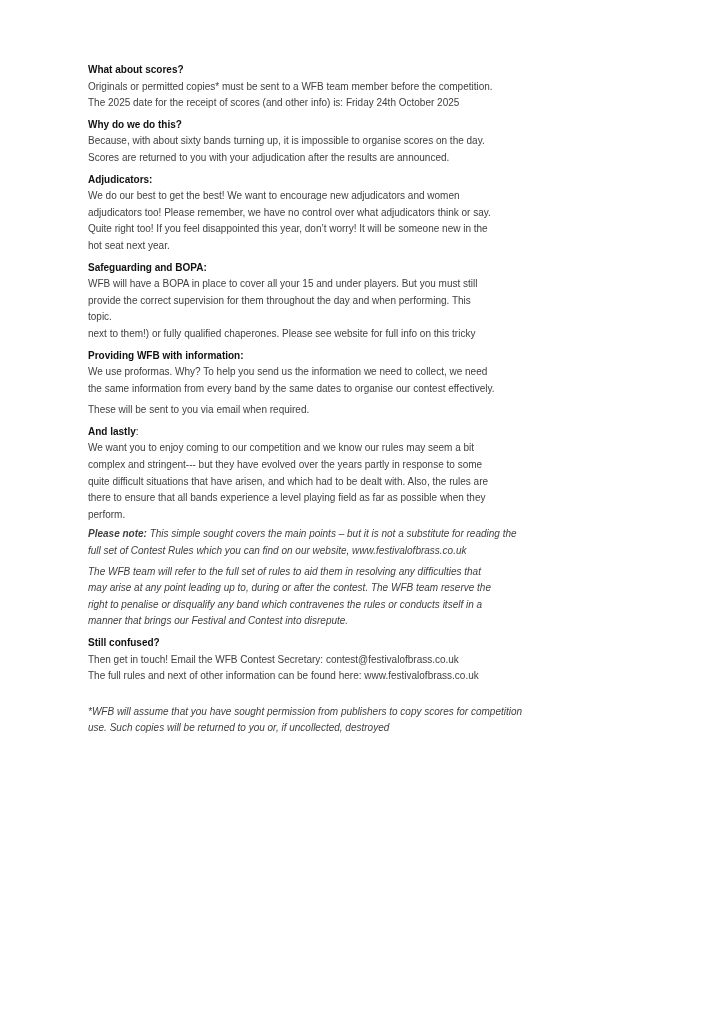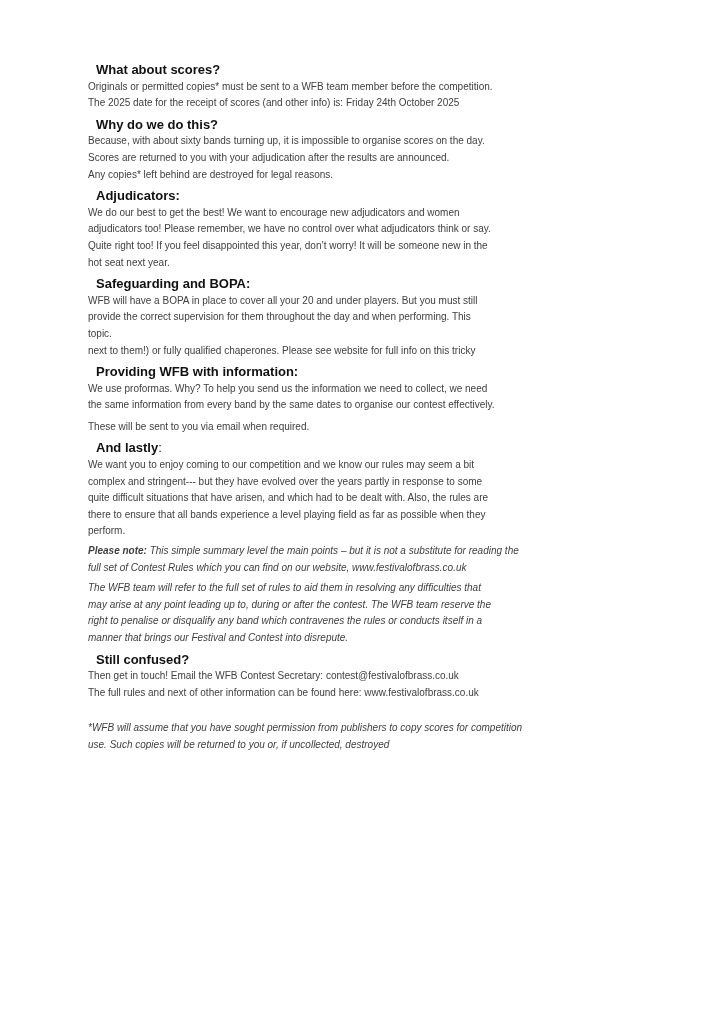--- a/index.html
+++ b/index.html
@@ -21,26 +21,25 @@
     padding: 57px 70px 0 88px;
     background: #ffffff;
   }
   .line {
     font-size: 10px;
     line-height: 16.6px;
     white-space: pre;
     color: #404040;
   }
   .heading {
-    font-size: 13px;
+    font-size: 10px;
     line-height: 16.6px;
     font-weight: bold;
     margin-top: 5px;
     white-space: pre;
-    margin-left: 8px;
   }
   .heading .colon-regular {
     font-weight: normal;
   }
   .followup {
     margin-top: 5px;
   }
   .note-block {
     margin-top: 3px;
   }
@@ -67,55 +66,54 @@
   <div class="section">
     <div class="heading">What about scores?</div>
     <div class="line">Originals or permitted copies* must be sent to a WFB team member before the competition.</div>
     <div class="line">The 2025 date for the receipt of scores (and other info) is: Friday 24th October 2025</div>
   </div>
 
   <div class="section">
     <div class="heading">Why do we do this?</div>
     <div class="line">Because, with about sixty bands turning up, it is impossible to organise scores on the day.</div>
     <div class="line">Scores are returned to you with your adjudication after the results are announced.</div>
-    <div class="line">Any copies* left behind are destroyed for legal reasons.</div>
   </div>
 
   <div class="section">
     <div class="heading">Adjudicators:</div>
     <div class="line">We do our best to get the best! We want to encourage new adjudicators and women</div>
     <div class="line">adjudicators too! Please remember, we have no control over what adjudicators think or say.</div>
     <div class="line">Quite right too! If you feel disappointed this year, don’t worry! It will be someone new in the</div>
     <div class="line">hot seat next year.</div>
   </div>
 
   <div class="section">
     <div class="heading">Safeguarding and BOPA:</div>
-    <div class="line">WFB will have a BOPA in place to cover all your 20 and under players. But you must still</div>
+    <div class="line">WFB will have a BOPA in place to cover all your 15 and under players. But you must still</div>
     <div class="line">provide the correct supervision for them throughout the day and when performing. This</div>
     <div class="line">topic.</div>
     <div class="line">next to them!) or fully qualified chaperones. Please see website for full info on this tricky</div>
   </div>
 
   <div class="section">
     <div class="heading">Providing WFB with information:</div>
     <div class="line">We use proformas. Why? To help you send us the information we need to collect, we need</div>
     <div class="line">the same information from every band by the same dates to organise our contest effectively.</div>
     <div class="line followup">These will be sent to you via email when required.</div>
   </div>
 
   <div class="section">
     <div class="heading"><span>And lastly</span><span class="colon-regular">:</span></div>
     <div class="line">We want you to enjoy coming to our competition and we know our rules may seem a bit</div>
     <div class="line">complex and stringent--- but they have evolved over the years partly in response to some</div>
     <div class="line">quite difficult situations that have arisen, and which had to be dealt with. Also, the rules are</div>
     <div class="line">there to ensure that all bands experience a level playing field as far as possible when they</div>
     <div class="line">perform.</div>
     <div class="note-block">
-      <div class="line italic"><b class="bi">Please note:</b><span> This simple summary level the main points – but it is not a substitute for reading the</span></div>
+      <div class="line italic"><b class="bi">Please note:</b><span> This simple sought covers the main points – but it is not a substitute for reading the</span></div>
       <div class="line italic">full set of Contest Rules which you can find on our website, www.festivalofbrass.co.uk</div>
     </div>
     <div class="para2">
       <div class="line">The WFB team will refer to the full set of rules to aid them in resolving any difficulties that</div>
       <div class="line">may arise at any point leading up to, during or after the contest. The WFB team reserve the</div>
       <div class="line">right to penalise or disqualify any band which contravenes the rules or conducts itself in a</div>
       <div class="line">manner that brings our Festival and Contest into disrepute.</div>
     </div>
   </div>
 

